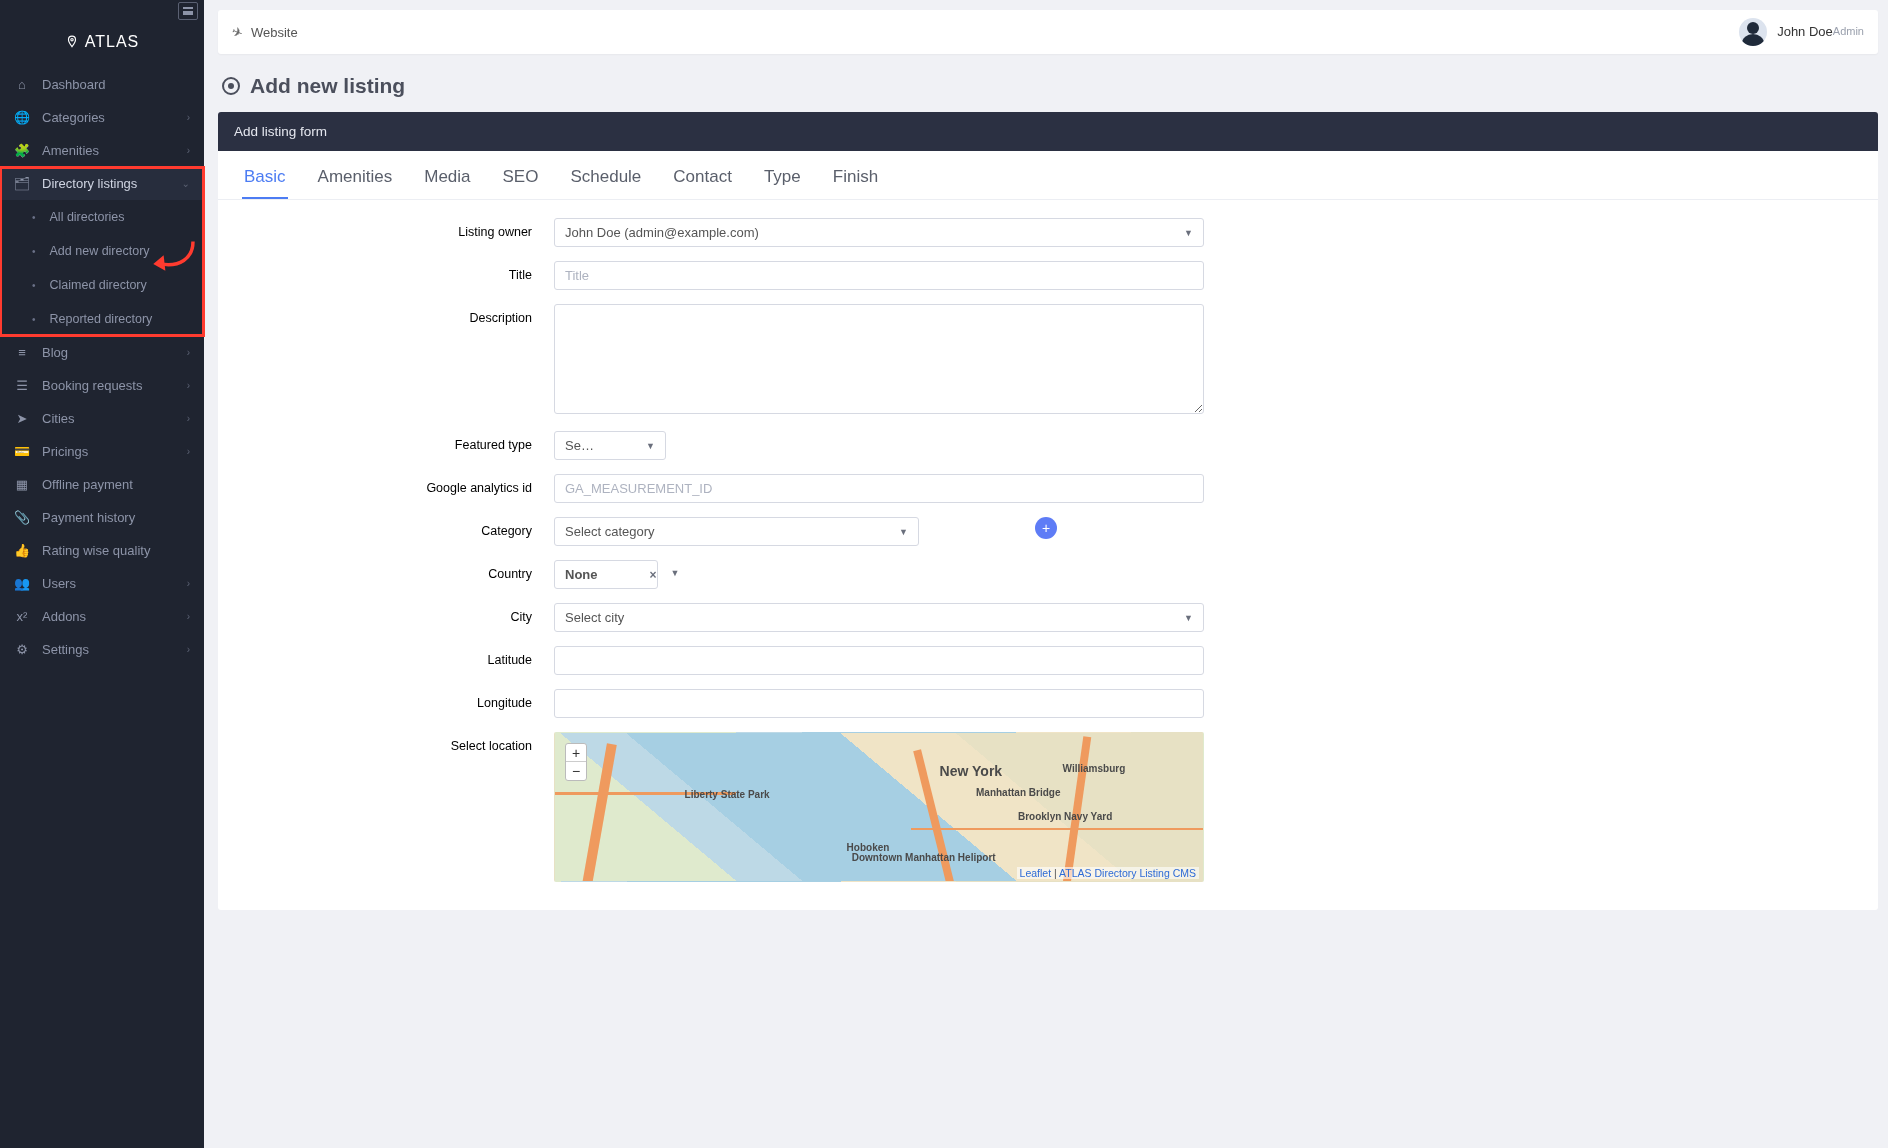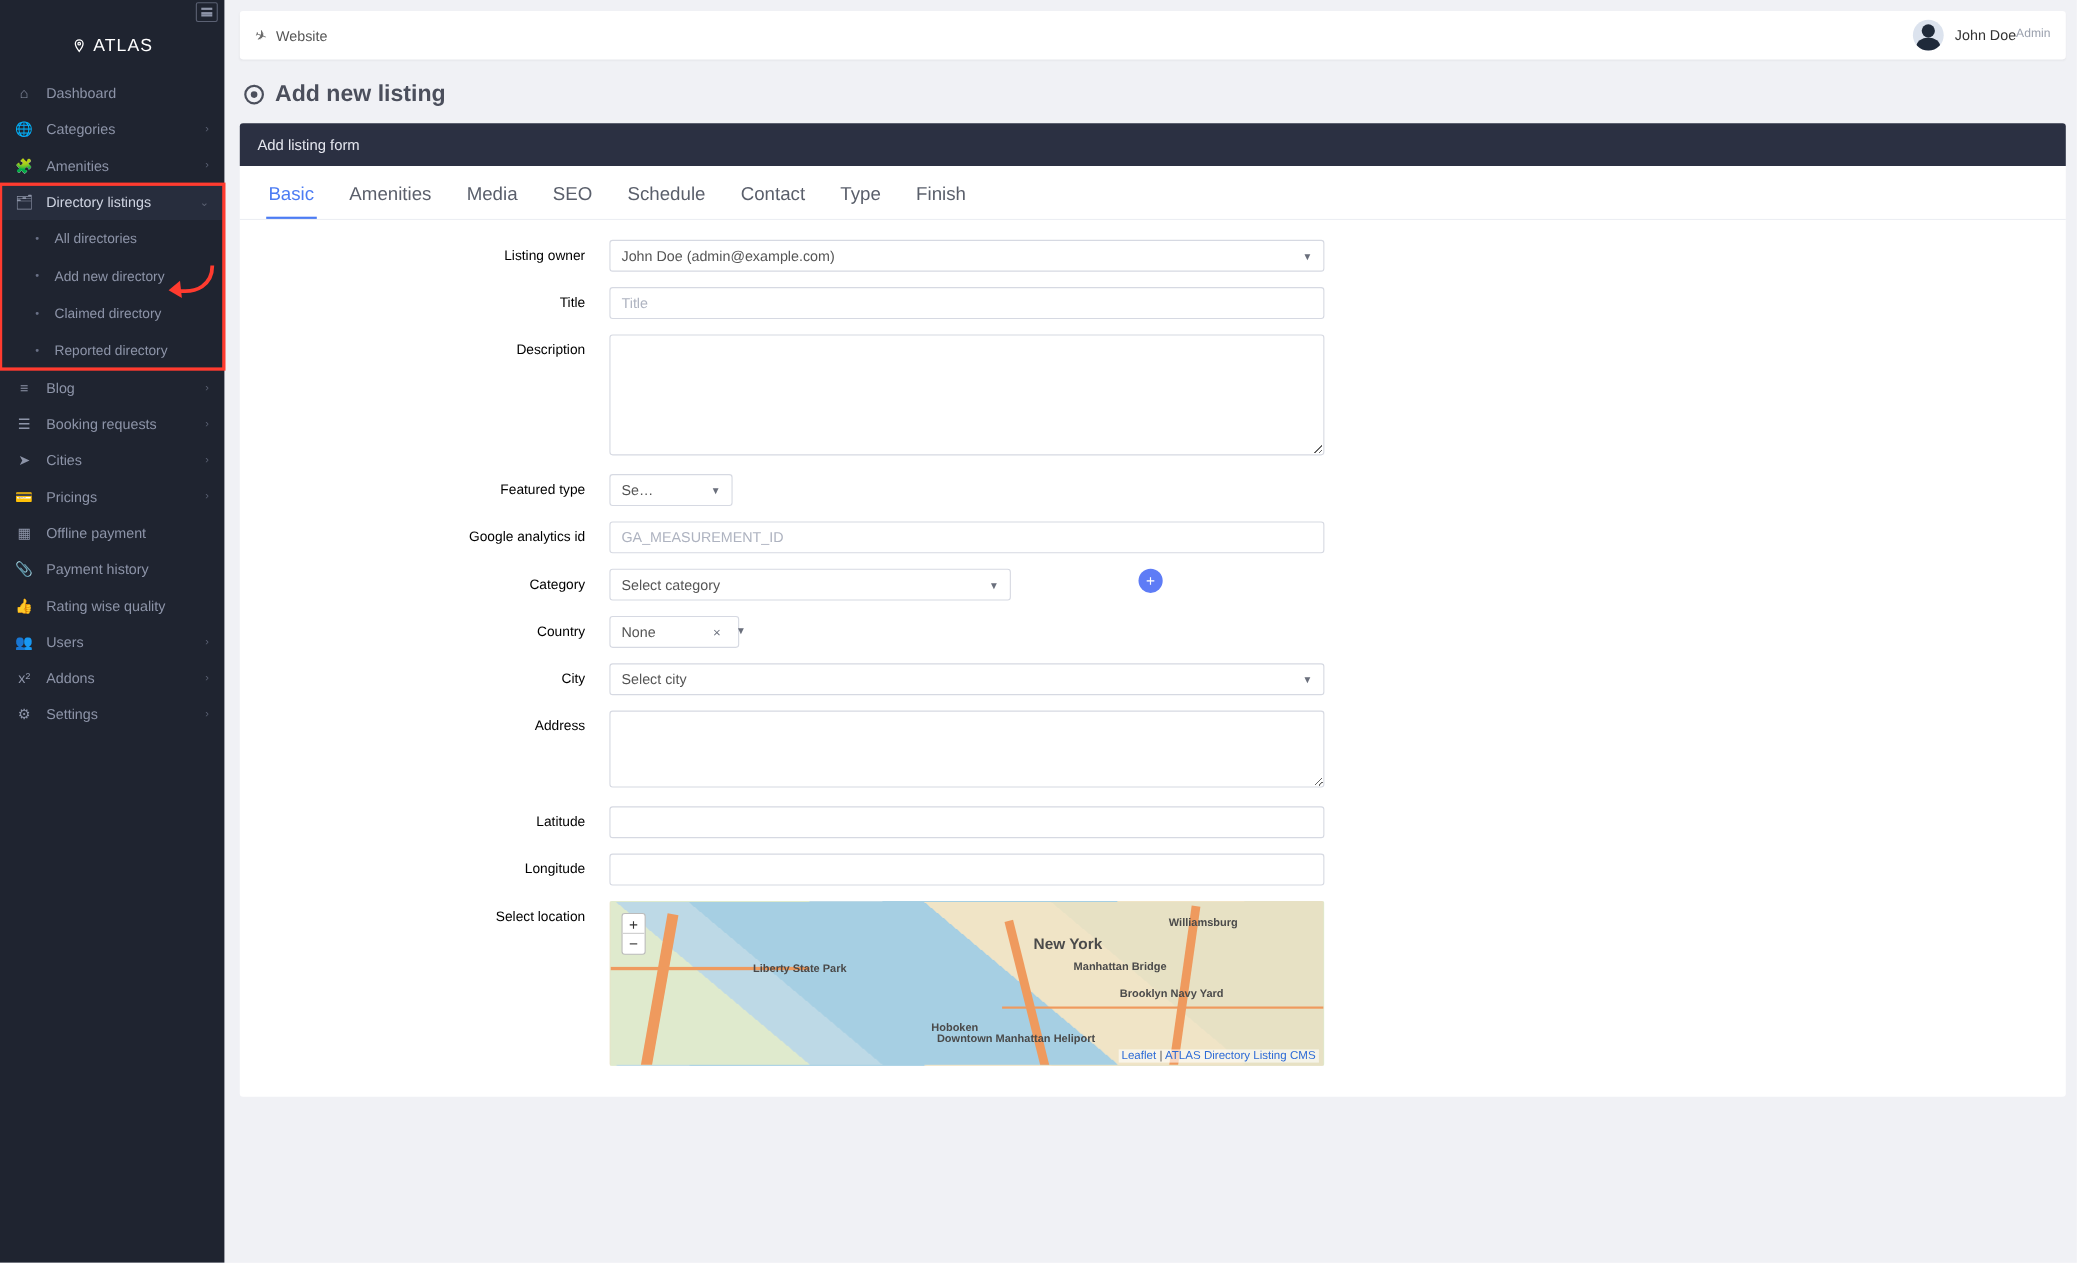--- a/index.html
+++ b/index.html
@@ -82,21 +82,21 @@
 .map .r1 { top:10px; left:6%; width:1.5%; height:100%; transform:rotate(10deg);}
 .map .r2 { top:40%; left:0; width:28%; height:2%; }
 .map .r3 { top:10%; left:58%; width:1.2%; height:100%; transform:rotate(-14deg);}
 .map .r4 { top:64%; left:55%; width:50%; height:1.5%; }
 .map .r5 { top:2%; left:80%; width:1.2%; height:100%; transform:rotate(8deg);}
 .zoom { position:absolute; top:10px; left:10px; background:#fff; border:1px solid #bbb; border-radius:3px; overflow:hidden; width:22px;}
 .zoom div { height:18px; display:flex; align-items:center; justify-content:center; font-size:14px; color:#333; cursor:pointer; border-bottom:1px solid #ccc;}
 .zoom div:last-child { border-bottom:none;}
 .map .label { position:absolute; font-size:10px; color:#4a4a4a; font-weight:600;}
 .map .ny { top:30px; right:31%; font-size:14px;}
-.map .wb { top:14px; right:12%; }
+.map .wb { top:30px; right:12%; }
 .map .mb { top:54px; right:22%; }
 .map .bk { top:78px; right:14%; }
 .map .ls { top:56px; left:20%; }
 .map .hb { bottom:28px; left:45%; }
 .map .mh { bottom:18px; right:32%; }
 .attr { position:absolute; bottom:2px; right:4px; font-size:10.5px; color:#555; background:rgba(255,255,255,.6); padding:0 3px;}
 .attr a { color:#2e6bd6; text-decoration:none;}
 
 
 .i { font-style:normal; font-size:13px; }
@@ -323,44 +323,40 @@
             </div>
           </div>
           <div class="extras">
               <span class="btn-plus">+</span>
             </div>
         </div>
 
         <div class="row">
           <div class="lab">Country</div>
           <div class="ctl" style="flex:initial;">
-            <div class="select" style="width:118px;">
+            <div class="select" style="width:104px;font-weight:bold;">
               <span>None</span>
               <span style="display:flex;gap:6px;">
                   <span class="clear">×</span>
                   <span class="caret">▼</span>
                 </span>
             </div>
           </div>
         </div>
 
         <div class="row wide">
           <div class="lab">City</div>
           <div class="ctl">
             <div class="select">
               <span>Select city</span>
                 <span class="caret">▼</span>
             </div>
           </div>
         </div>
 
-        <div class="row wide">
-          <div class="lab">Address</div>
-          <div class="ctl"><textarea class="textarea short" style=""></textarea></div>
-        </div>
 
         <div class="row wide">
           <div class="lab">Latitude</div>
           <div class="ctl"><input class="input" style=""></div>
         </div>
 
         <div class="row wide">
           <div class="lab">Longitude</div>
           <div class="ctl"><input class="input" style=""></div>
         </div>

